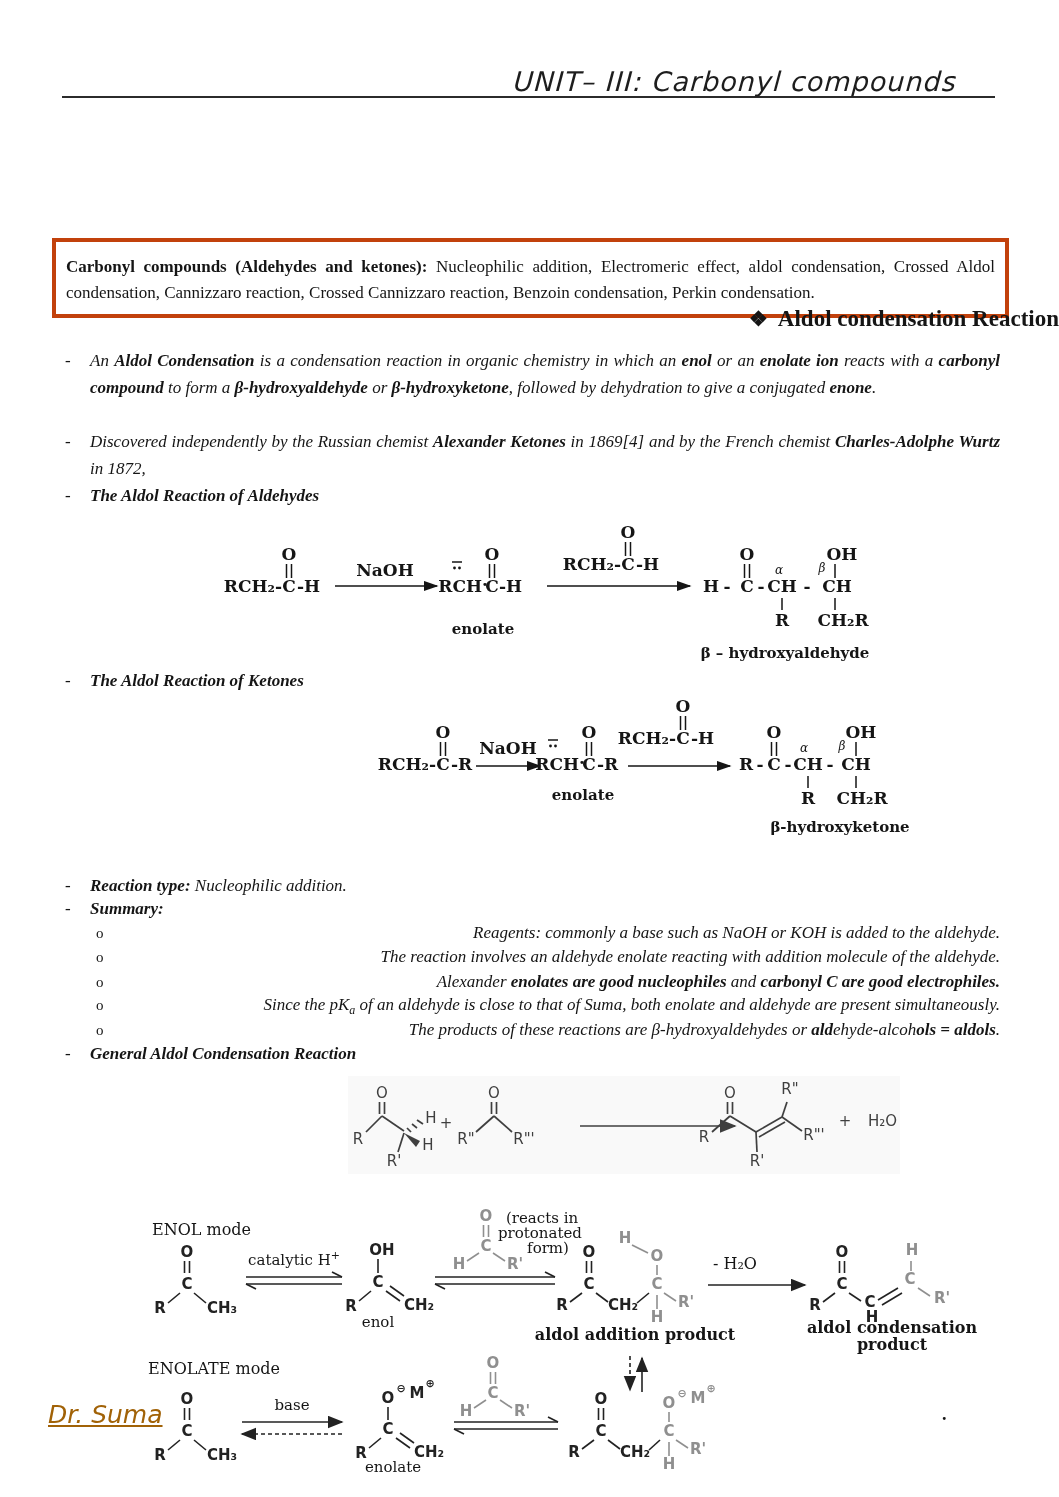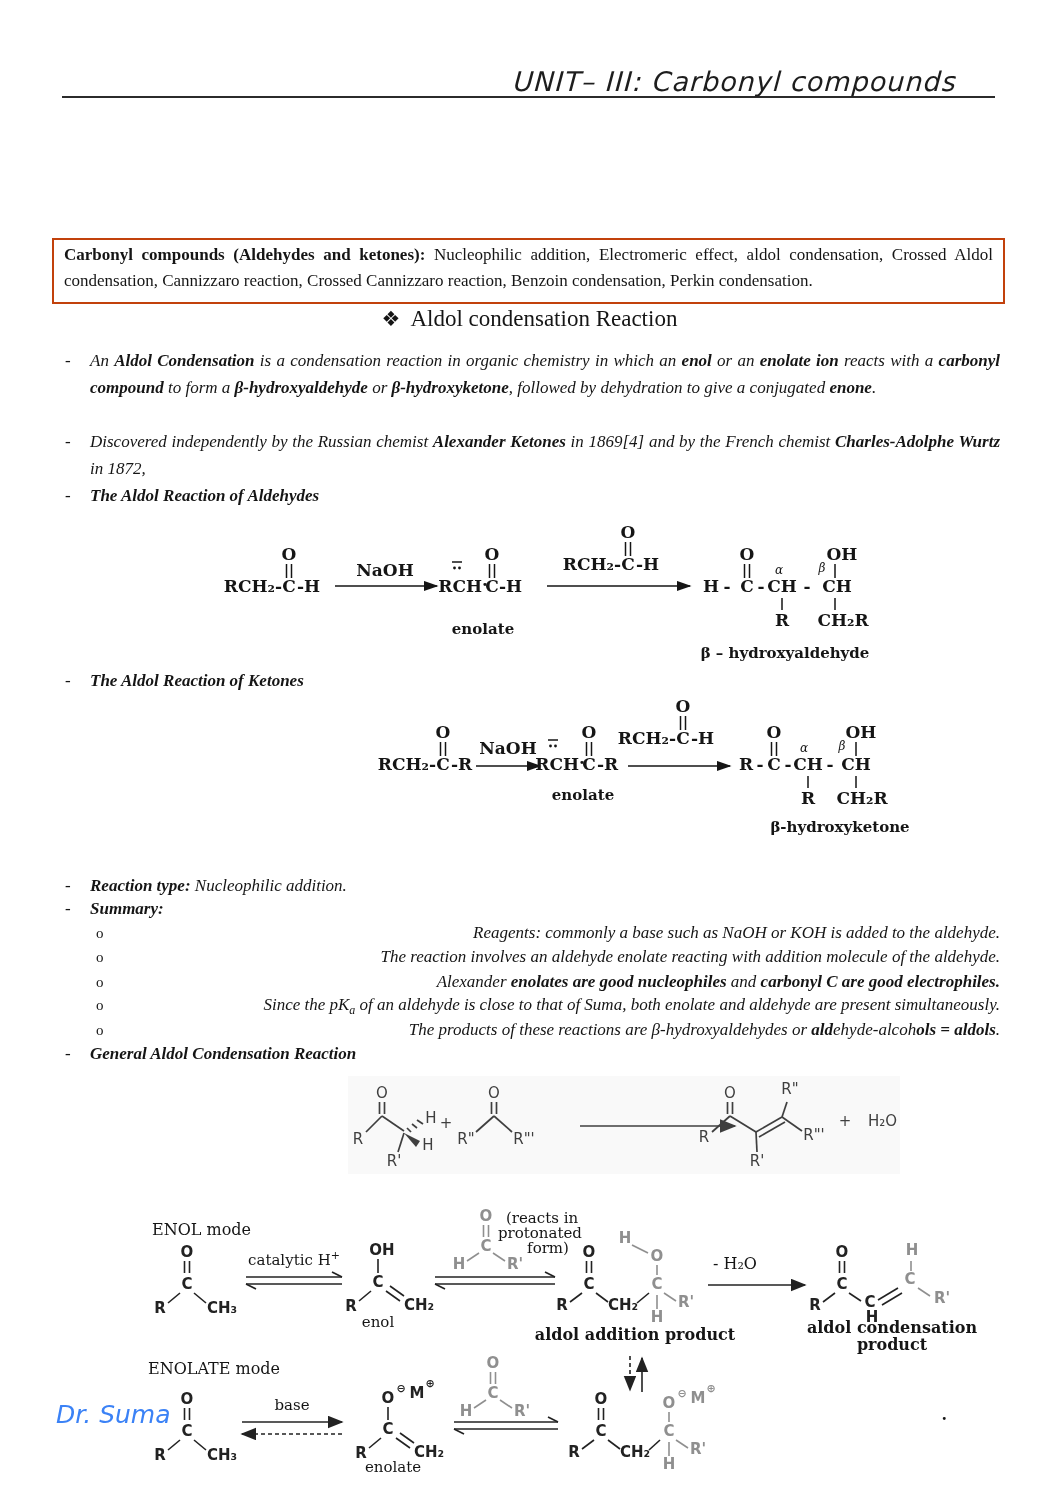--- a/index.html
+++ b/index.html
@@ -1,31 +1,31 @@
 <!DOCTYPE html>
 <html><head>
 <meta charset="utf-8">
 <style>
   html,body{margin:0;padding:0;background:#fff;}
   body{width:1059px;height:1497px;position:relative;font-family:"Liberation Serif",serif;color:#151515;}
   .page{position:absolute;inset:0;background:#fff;overflow:hidden;}
   .hdr-line{position:absolute;left:62px;right:64px;top:96px;height:2px;background:#2b2b2b;}
   .hdr-title{position:absolute;right:102px;top:66px;font:italic 27px "DejaVu Sans",sans-serif;color:#1d1d1d;transform:skewX(-4deg);letter-spacing:1px;}
-  .syllabus{position:absolute;left:52px;top:238px;width:929px;border:2px solid #c2410c;padding:2px 10px 8px 10px;font-size:17px;line-height:26px;text-align:justify;}
-  .title{position:absolute;left:0;top:306px;width:100%;text-align:center;font-weight:normal;font-size:23px;}
+  .syllabus{position:absolute;left:52px;top:238px;width:929px;border:4px solid #c2410c;padding:12px 10px 8px 10px;font-size:17px;line-height:26px;text-align:justify;}
+  .title{position:absolute;left:0;top:306px;width:100%;text-align:right;font-weight:bold;font-size:23px;}
   .title .ico{margin-right:10px;font-size:21px;}
   .bullet{position:absolute;left:62px;right:59px;font-size:17px;line-height:27px;}
   .bullet .mk{position:absolute;left:3px;top:0;}
   .bullet .bt{margin-left:28px;text-align:justify;font-style:italic;}
   .sub{line-height:24px;}
   .sub .mk{left:34px;font-size:15px;}
   .sub .bt{margin-left:66px;text-align:right;}
   .b{font-weight:bold;}
   sub{font-size:12px;}
-  .sig{position:absolute;left:56px;top:1400px;font:italic 25px "DejaVu Sans",sans-serif;color:#3b82f6;}
+  .sig{position:absolute;left:48px;top:1400px;font:italic 25px "DejaVu Sans",sans-serif;color:#a16207;text-decoration:underline;}
   .dot-right{position:absolute;left:942px;top:1404px;font-size:18px;font-weight:bold;}
   svg{position:absolute;overflow:visible;}
   .s-at{font:bold 17px "DejaVu Serif",serif;fill:#151515;}
   .s-lb{font:bold 15px "DejaVu Serif",serif;fill:#151515;}
   .s-gk{font:italic 12px "DejaVu Serif",serif;fill:#151515;}
   .g-at{font:15px "DejaVu Sans",sans-serif;fill:#3f3f3f;}
   .m-at{font:bold 15px "DejaVu Sans",sans-serif;fill:#222;}
   .m-sm{font:bold 11px "DejaVu Sans",sans-serif;fill:#222;}
   .gry{fill:#8f8f8f;}
   .m-lb{font:15px "DejaVu Serif",serif;fill:#151515;}

